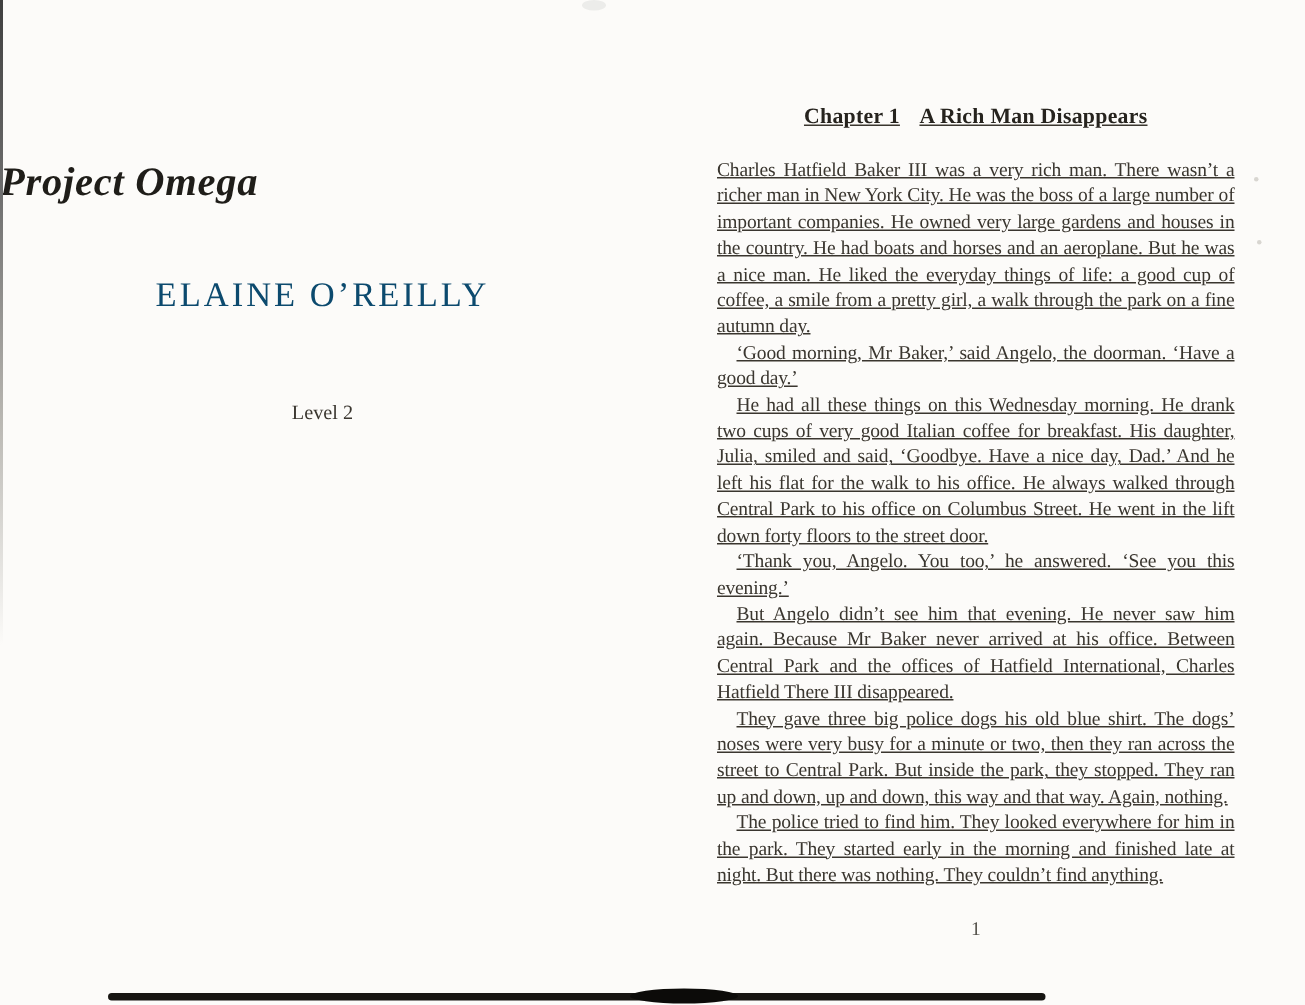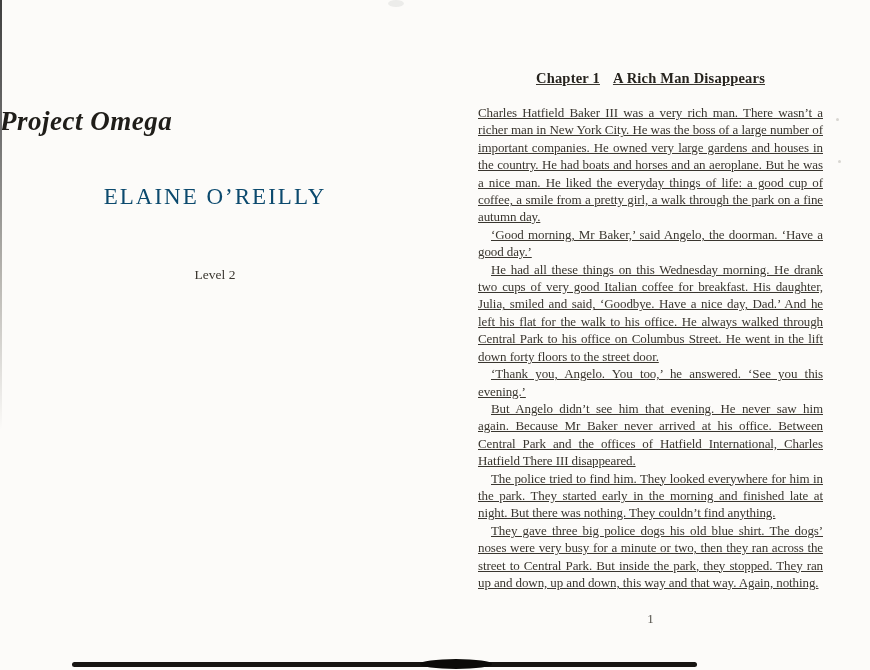--- a/index.html
+++ b/index.html
@@ -163,22 +163,22 @@
   <div class="right-page">
     <div class="chapter-heading">
       <span class="chapter-num">Chapter 1</span><span>A Rich Man Disappears</span>
     </div>
     <div class="body-text">
       <p>Charles Hatfield Baker III was a very rich man. There wasn’t a richer man in New York City. He was the boss of a large number of important companies. He owned very large gardens and houses in the country. He had boats and horses and an aeroplane. But he was a nice man. He liked the everyday things of life: a good cup of coffee, a smile from a pretty girl, a walk through the park on a fine autumn day.</p>
       <p>‘Good morning, Mr Baker,’ said Angelo, the doorman. ‘Have a good day.’</p>
       <p>He had all these things on this Wednesday morning. He drank two cups of very good Italian coffee for breakfast. His daughter, Julia, smiled and said, ‘Goodbye. Have a nice day, Dad.’ And he left his flat for the walk to his office. He always walked through Central Park to his office on Columbus Street. He went in the lift down forty floors to the street door.</p>
       <p>‘Thank you, Angelo. You too,’ he answered. ‘See you this evening.’</p>
       <p>But Angelo didn’t see him that evening. He never saw him again. Because Mr Baker never arrived at his office. Between Central Park and the offices of Hatfield International, Charles Hatfield There III disappeared.</p>
+      <p>They gave three big police dogs his old blue shirt. The dogs’ noses were very busy for a minute or two, then they ran across the street to Central Park. But inside the park, they stopped. They ran up and down, up and down, this way and that way. Again, nothing.</p>
       <p>The police tried to find him. They looked everywhere for him in the park. They started early in the morning and finished late at night. But there was nothing. They couldn’t find anything.</p>
-      <p>They gave three big police dogs his old blue shirt. The dogs’ noses were very busy for a minute or two, then they ran across the street to Central Park. But inside the park, they stopped. They ran up and down, up and down, this way and that way. Again, nothing.</p>
     </div>
   </div>
 
   <div class="page-number">1</div>
 
   <div class="edge-line-left"></div>
   <div class="bottom-band"></div>
   <div class="top-smudge"></div>
   <div class="margin-speck" style="left:836px; top:118px;"></div>
   <div class="margin-speck" style="left:838px; top:160px;"></div>

